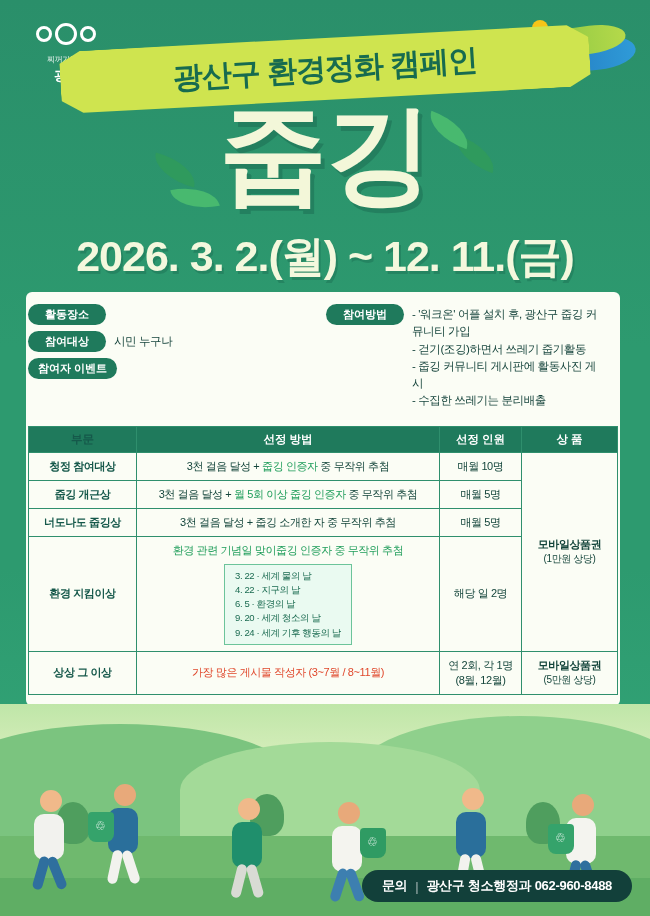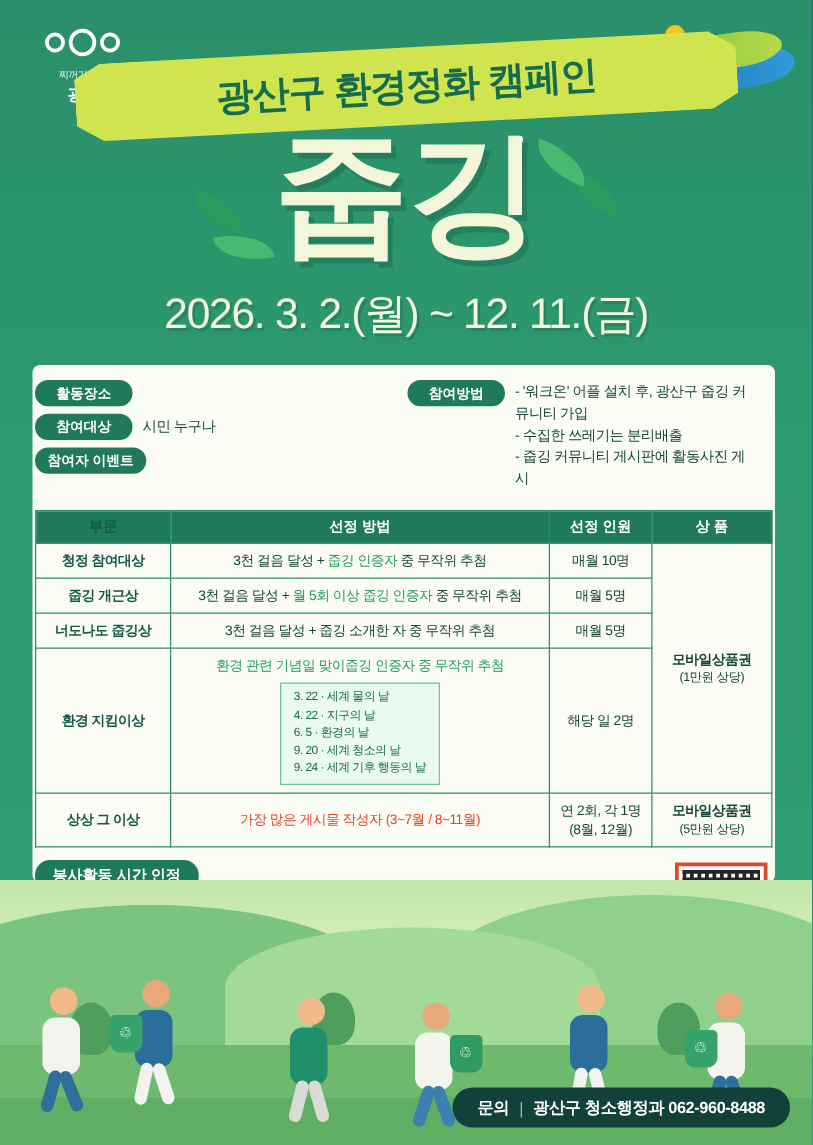--- a/index.html
+++ b/index.html
@@ -86,21 +86,21 @@
     position:absolute; width:46px;height:24px;background:#3fae6a;
     border-radius:0 100% 0 100%;
   }
   .leaf.l1{ left:152px; top:158px; transform:rotate(15deg); background:#2f9a5d;}
   .leaf.l2{ left:172px; top:186px; transform:rotate(-10deg); background:#48b96f;}
   .leaf.l3{ right:152px; top:142px; transform:rotate(-160deg); background:#2f9a5d;}
   .leaf.l4{ right:178px; top:118px; transform:rotate(200deg); background:#48b96f;}
 
   .title-date {
     position:absolute; left:0; right:0; top:228px; text-align:center;
-    color:#f4f8dd; font-size:34px; font-weight:normal; letter-spacing:-1px;
+    color:#f4f8dd; font-size:43px; font-weight:bold; letter-spacing:-1px;
     text-shadow: 2px 3px 0 rgba(20,90,70,0.3);
   }
 
   
   .card {
     position:absolute; left:26px; top:292px; width:594px; height:414px;
     background:#fbfdf5; border-radius:6px;
     padding:12px 2px;
   }
 
@@ -240,22 +240,23 @@
         </div>
         <div class="info-row">
           <span class="pill wide">참여자 이벤트</span>
         </div>
       </div>
       <div class="info-col right">
         <div class="info-row">
           <span class="pill">참여방법</span>
           <span class="bullets">
             <div>- '워크온' 어플 설치 후, 광산구 줍깅 커뮤니티 가입</div>
+            <div>- 걷기(조깅)하면서 쓰레기 줍기활동</div>
+            <div>- 줍깅 커뮤니티 게시판에 활동사진 게시</div>
             <div>- 수집한 쓰레기는 분리배출</div>
-            <div>- 줍깅 커뮤니티 게시판에 활동사진 게시</div>
           </span>
         </div>
       </div>
     </div>
 
     <table>
       <thead>
         <tr>
           <th class="c-part">부문</th>
           <th class="c-method">선정 방법</th>

